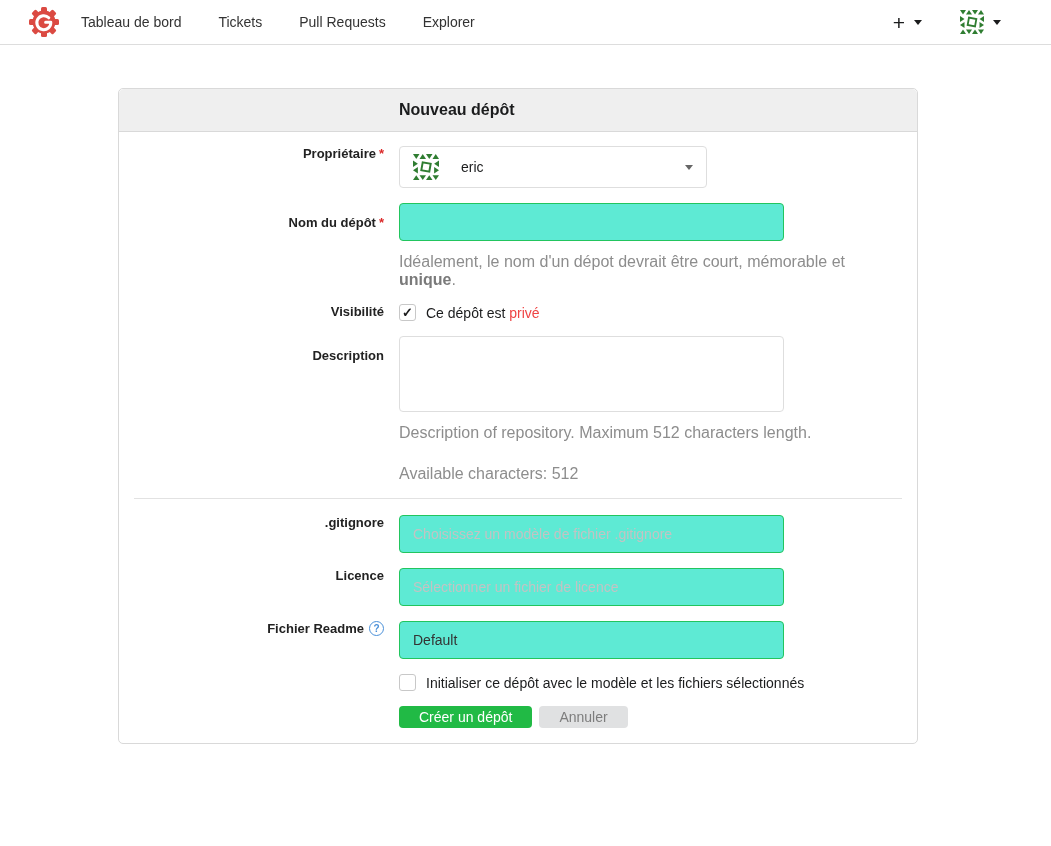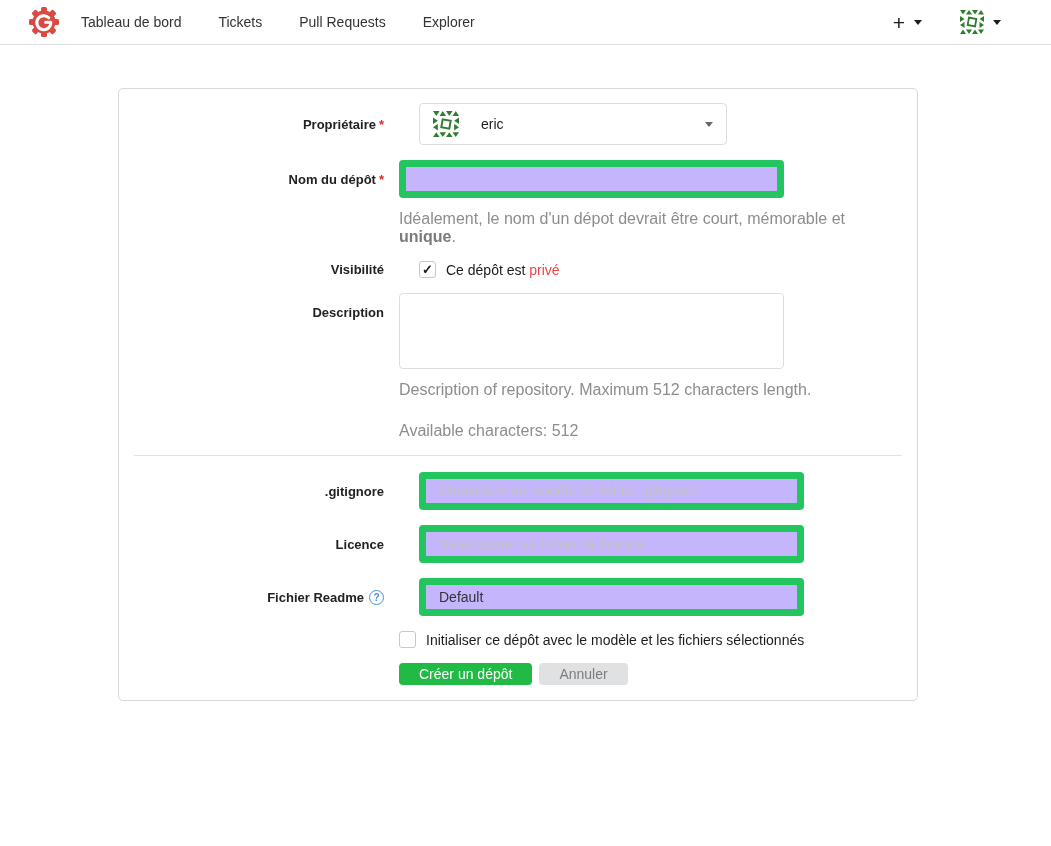--- a/index.html
+++ b/index.html
@@ -60,31 +60,31 @@
 
   
   .row { display: flex; margin-bottom: 15px; }
   .row:last-child { margin-bottom: 0; }
   .lbl {
     flex: 0 0 266px; width: 266px;
     text-align: right; padding-right: 15px; padding-top: 12px;
     font-weight: bold; font-size: 13px; color: #222222;
     white-space: nowrap;
   }
-  .row--center { align-items: center; gap: 20px; }
+  .row--center { align-items: flex-start; }
   .row--center .lbl { padding-top: 0; }
   .req { color: #db2828; margin-left: 3px; font-weight: bold; }
   .fcol { display: flex; flex-direction: column; }
 
   .text-input {
     width: 385px; height: 38px;
-    border: 7px solid #22c55e; border-radius: 4px;
+    border: 1px solid #22c55e; border-radius: 4px;
     padding: 0 13px; font-size: 14px; color: #333333;
     font-family: "Liberation Sans", sans-serif;
-    outline: none; background: #c4b5fd;
+    outline: none; background: #5eead4;
   }
   .text-input::placeholder, textarea::placeholder { color: #c3c3c3; opacity: 1; }
 
   .owner-select {
     width: 308px; height: 42px;
     border: 1px solid #dedede; border-radius: 4px;
     display: flex; align-items: center;
     padding: 0 13px; cursor: pointer; background: #ffffff;
   }
   .owner-name { margin-left: 22px; font-size: 14px; color: #1b1c1d; }
@@ -207,20 +207,23 @@
           </svg>
       </span>
       <span class="caret"></span>
     </div>
   </div>
 </nav>
 
 <main>
   <section class="panel">
 
+    <header class="panel-header">
+      <span>Nouveau dépôt</span>
+    </header>
 
     <div class="panel-body">
 
       <div class="row row--center">
         <div class="lbl">
           <span>Propriétaire</span><span class="req">*</span>
         </div>
         <div class="owner-select">
           <span class="avatar-26">
             <svg width="26" height="26">

